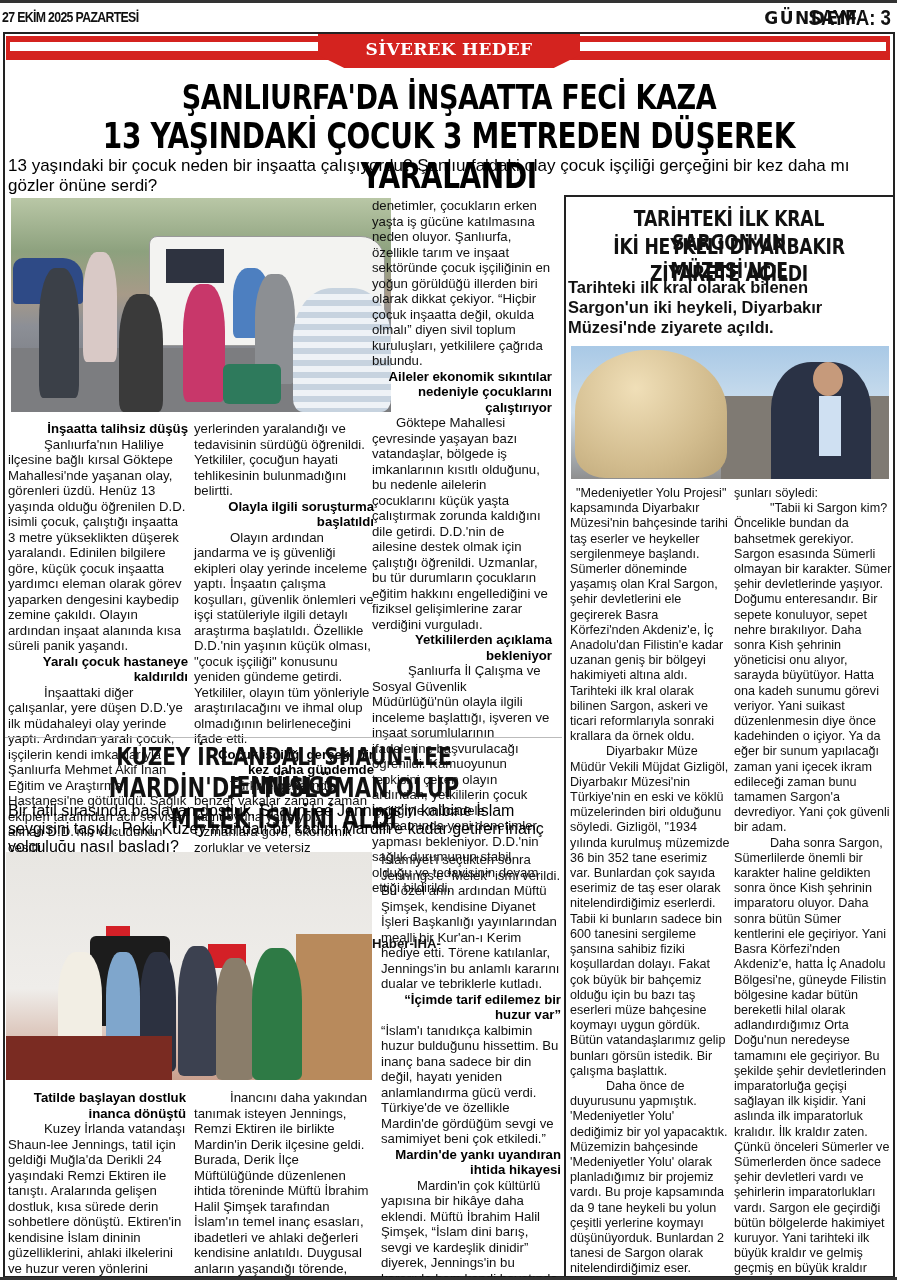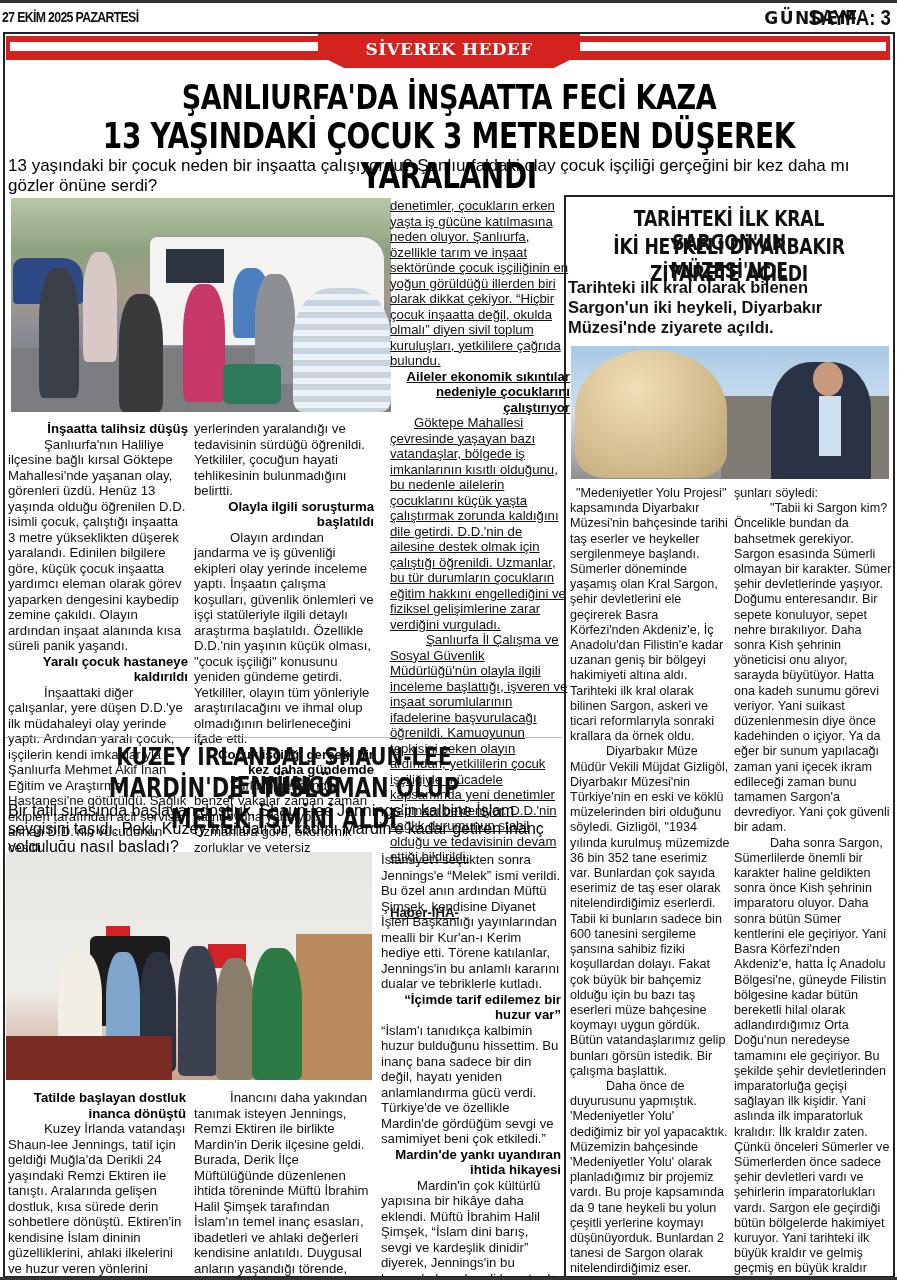--- a/index.html
+++ b/index.html
@@ -98,24 +98,25 @@
   <p class="sub">Yaralı çocuk hastaneye kaldırıldı</p>
   <p class="ind">İnşaattaki diğer çalışanlar, yere düşen D.D.'ye ilk müdahaleyi olay yerinde yaptı. Ardından yaralı çocuk, işçilerin kendi imkanlarıyla Şanlıurfa Mehmet Akif İnan Eğitim ve Araştırma Hastanesi'ne götürüldü. Sağlık ekipleri tarafından acil servise alınan D.D.'nin vücudunun çeşitli</p>
 </div>
 <div class="col" style="left:194px;top:421px;width:180px;">
   <p>yerlerinden yaralandığı ve tedavisinin sürdüğü öğrenildi. Yetkililer, çocuğun hayati tehlikesinin bulunmadığını belirtti.</p>
   <p class="sub">Olayla ilgili soruşturma başlatıldı</p>
   <p class="ind">Olayın ardından jandarma ve iş güvenliği ekipleri olay yerinde inceleme yaptı. İnşaatın çalışma koşulları, güvenlik önlemleri ve işçi statüleriyle ilgili detaylı araştırma başlatıldı. Özellikle D.D.'nin yaşının küçük olması, "çocuk işçiliği" konusunu yeniden gündeme getirdi. Yetkililer, olayın tüm yönleriyle araştırılacağını ve ihmal olup olmadığının belirleneceğini ifade etti.</p>
   <p class="sub">Çocuk işçiliği gerçeği bir kez daha gündemde</p>
   <p class="ind">Türkiye genelinde benzer vakalar zaman zaman kamuoyuna yansıyor. Uzmanlara göre, ekonomik zorluklar ve yetersiz</p>
 </div>
-<div class="col" style="left:390px;top:198px;width:180px;text-decoration:underline;">
+<div class="col" style="left:372px;top:198px;width:180px;">
   <p>denetimler, çocukların erken yaşta iş gücüne katılmasına neden oluyor. Şanlıurfa, özellikle tarım ve inşaat sektöründe çocuk işçiliğinin en yoğun görüldüğü illerden biri olarak dikkat çekiyor. “Hiçbir çocuk inşaatta değil, okulda olmalı” diyen sivil toplum kuruluşları, yetkililere çağrıda bulundu.</p>
   <p class="sub">Aileler ekonomik sıkıntılar nedeniyle çocuklarını çalıştırıyor</p>
   <p class="ind" style="text-indent:24px;">Göktepe Mahallesi çevresinde yaşayan bazı vatandaşlar, bölgede iş imkanlarının kısıtlı olduğunu, bu nedenle ailelerin çocuklarını küçük yaşta çalıştırmak zorunda kaldığını dile getirdi. D.D.'nin de ailesine destek olmak için çalıştığı öğrenildi. Uzmanlar, bu tür durumların çocukların eğitim hakkını engellediğini ve fiziksel gelişimlerine zarar verdiğini vurguladı.</p>
+  <p class="sub">Yetkililerden açıklama bekleniyor</p>
   <p class="ind">Şanlıurfa İl Çalışma ve Sosyal Güvenlik Müdürlüğü'nün olayla ilgili inceleme başlattığı, işveren ve inşaat sorumlularının ifadelerine başvurulacağı öğrenildi. Kamuoyunun tepkisini çeken olayın ardından, yetkililerin çocuk işçiliğiyle mücadele kapsamında yeni denetimler yapması bekleniyor. D.D.'nin sağlık durumunun stabil olduğu ve tedavisinin devam ettiği bildirildi.</p>
   <p class="by">Haber-İHA-</p>
 </div>
 
 <div class="rbox"></div>
 <div class="rhead" style="top:207px;">TARİHTEKİ İLK KRAL SARGON'UN</div>
 <div class="rhead" style="top:235px;">İKİ HEYKELİ DİYARBAKIR MÜZESİ'NDE</div>
 <div class="rhead" style="top:262px;">ZİYARETE AÇILDI</div>
 <div class="rspot">Tarihteki ilk kral olarak bilenen Sargon'un iki heykeli, Diyarbakır Müzesi'nde ziyarete açıldı.</div>
 

